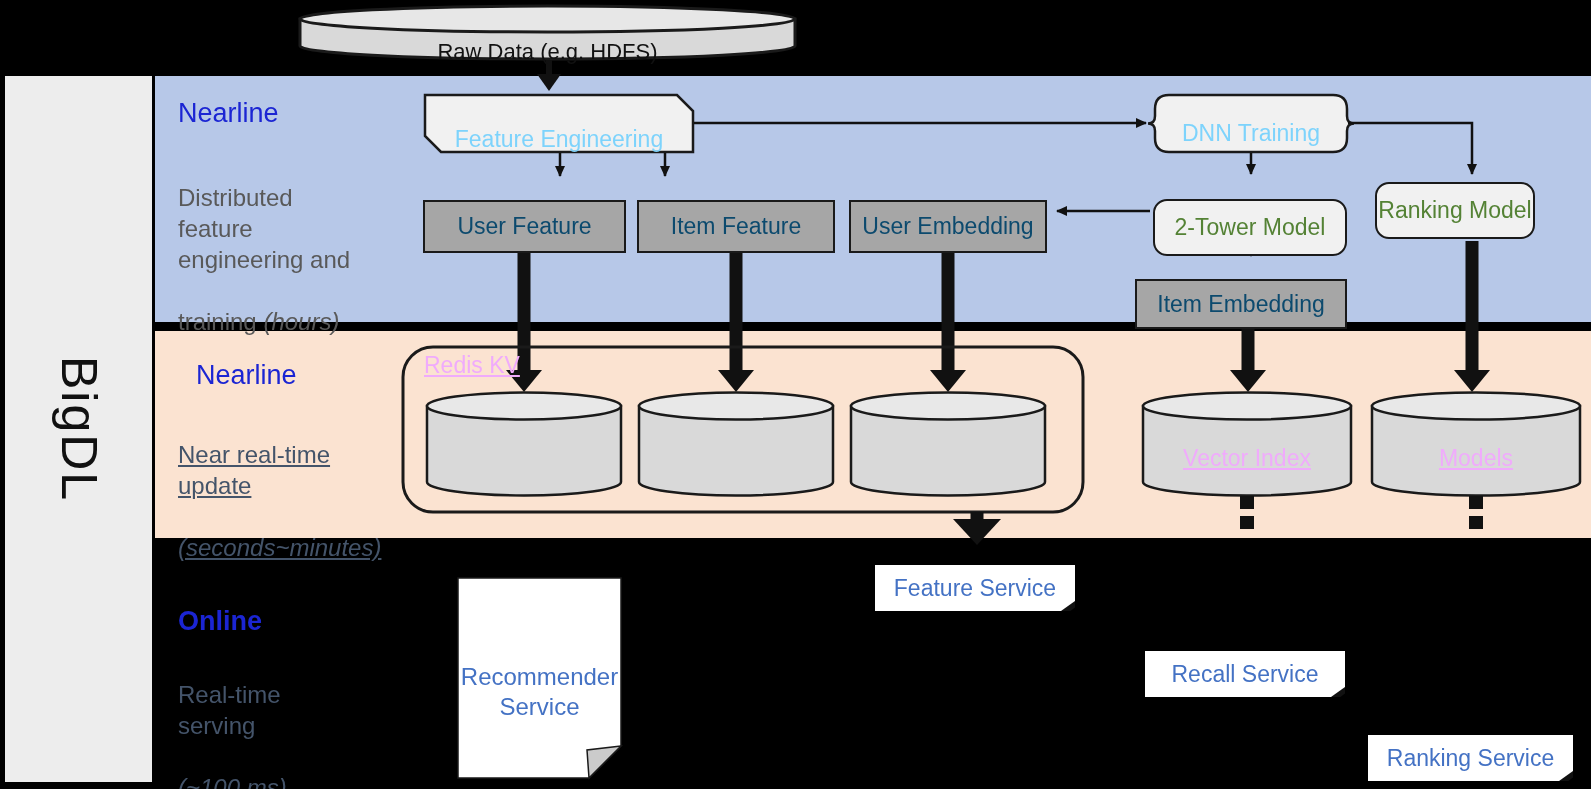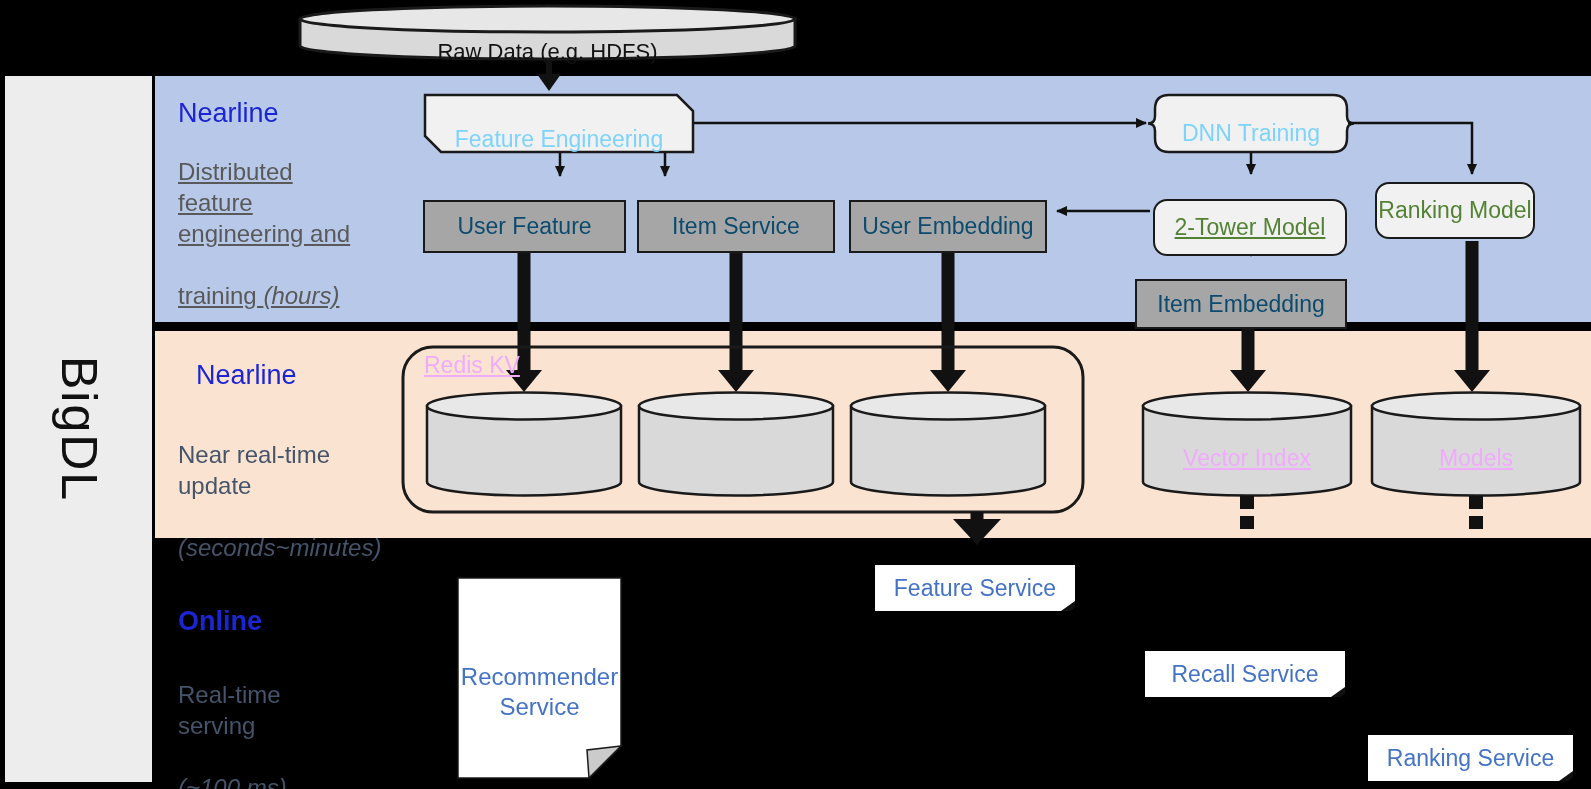--- a/index.html
+++ b/index.html
@@ -122,38 +122,38 @@
 
     <g>
       <path d="M458,578 L621,578 L621,746 L589,778 L458,778 Z" fill="#ffffff" stroke="#1a1a1a" stroke-width="1.5"></path>
       <path d="M621,746 L589,778 L587,750 Z" fill="#cbcbcb" stroke="#1a1a1a" stroke-width="1.5"></path>
     </g>
   </svg>
 
   <div class="node" id="raw-data-label" style="left:300px;top:22px;width:495px;height:28px;">Raw Data (e.g. HDFS)</div>
 
   <div class="band-title" style="left:178px;top:98px;">Nearline</div>
-  <div class="band-desc desc-gray" style="left:178px;top:125px;width:250px;text-decoration:underline;">
+  <div class="band-desc desc-gray" style="left:178px;top:151px;width:250px;">
     <span>Distributed
 feature
 engineering and</span><br>
     <span>training </span><i>(hours)</i>
   </div>
 
   <div class="node shape-label" style="left:425px;top:95px;width:268px;height:57px;">Feature Engineering</div>
   <div class="node shape-label" style="left:1155px;top:95px;width:192px;height:45px;border-radius:10px;">DNN Training</div>
   <div class="node gray-box" style="left:423px;top:184px;width:203px;height:53px;">User Feature</div>
-  <div class="node gray-box" style="left:637px;top:184px;width:198px;height:53px;">Item Service</div>
+  <div class="node gray-box" style="left:637px;top:184px;width:198px;height:53px;">Item Feature</div>
   <div class="node gray-box" style="left:849px;top:184px;width:198px;height:53px;">User Embedding</div>
-  <div class="node round-box" style="left:1153px;top:183px;width:194px;height:57px;text-decoration:underline;">2-Tower Model</div>
+  <div class="node round-box" style="left:1153px;top:183px;width:194px;height:57px;">2-Tower Model</div>
   <div class="node round-box" style="left:1375px;top:166px;width:160px;height:57px;text-align:right;">Ranking Model</div>
   <div class="node gray-box" style="left:1135px;top:263px;width:212px;height:50px;">Item Embedding</div>
 
   <div class="band-title" style="left:172px;top:360px;margin-left:24px;">Nearline</div>
-  <div class="band-desc desc-slate" style="left:178px;top:408px;width:280px;">
+  <div class="band-desc desc-slate" style="left:178px;top:408px;width:280px;text-decoration:underline;">
     <span>Near real-time
 update</span><br>
     <i>(seconds~minutes)</i>
   </div>
   <div id="redis-kv-label" class="brown" style="left:424px;top:352px;">Redis KV</div>
   <div class="node cyl-label brown" style="left:1143px;top:422px;width:208px;height:40px;">Vector Index</div>
   <div class="node cyl-label brown" style="left:1372px;top:422px;width:208px;height:40px;">Models</div>
 
   <div class="band-title" style="left:178px;top:606px;font-weight:600;">Online</div>
   <div class="band-desc desc-slate" style="left:178px;top:648px;width:200px;">

